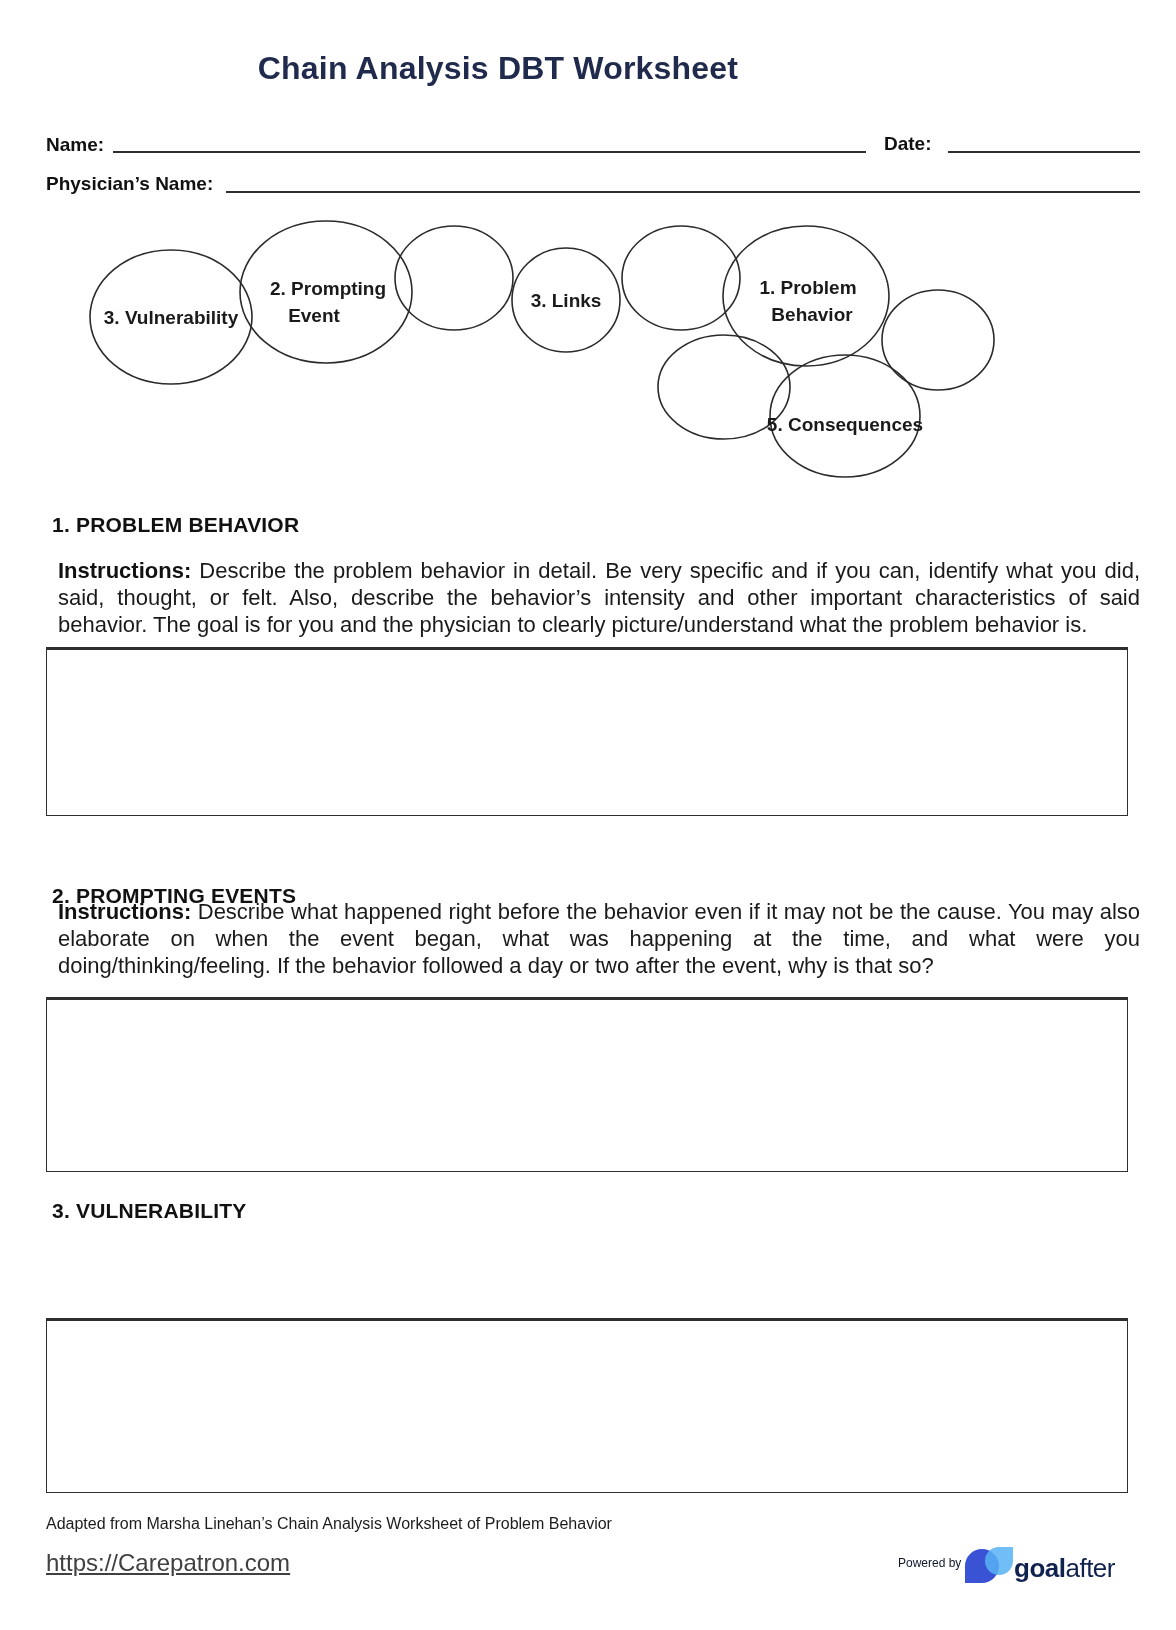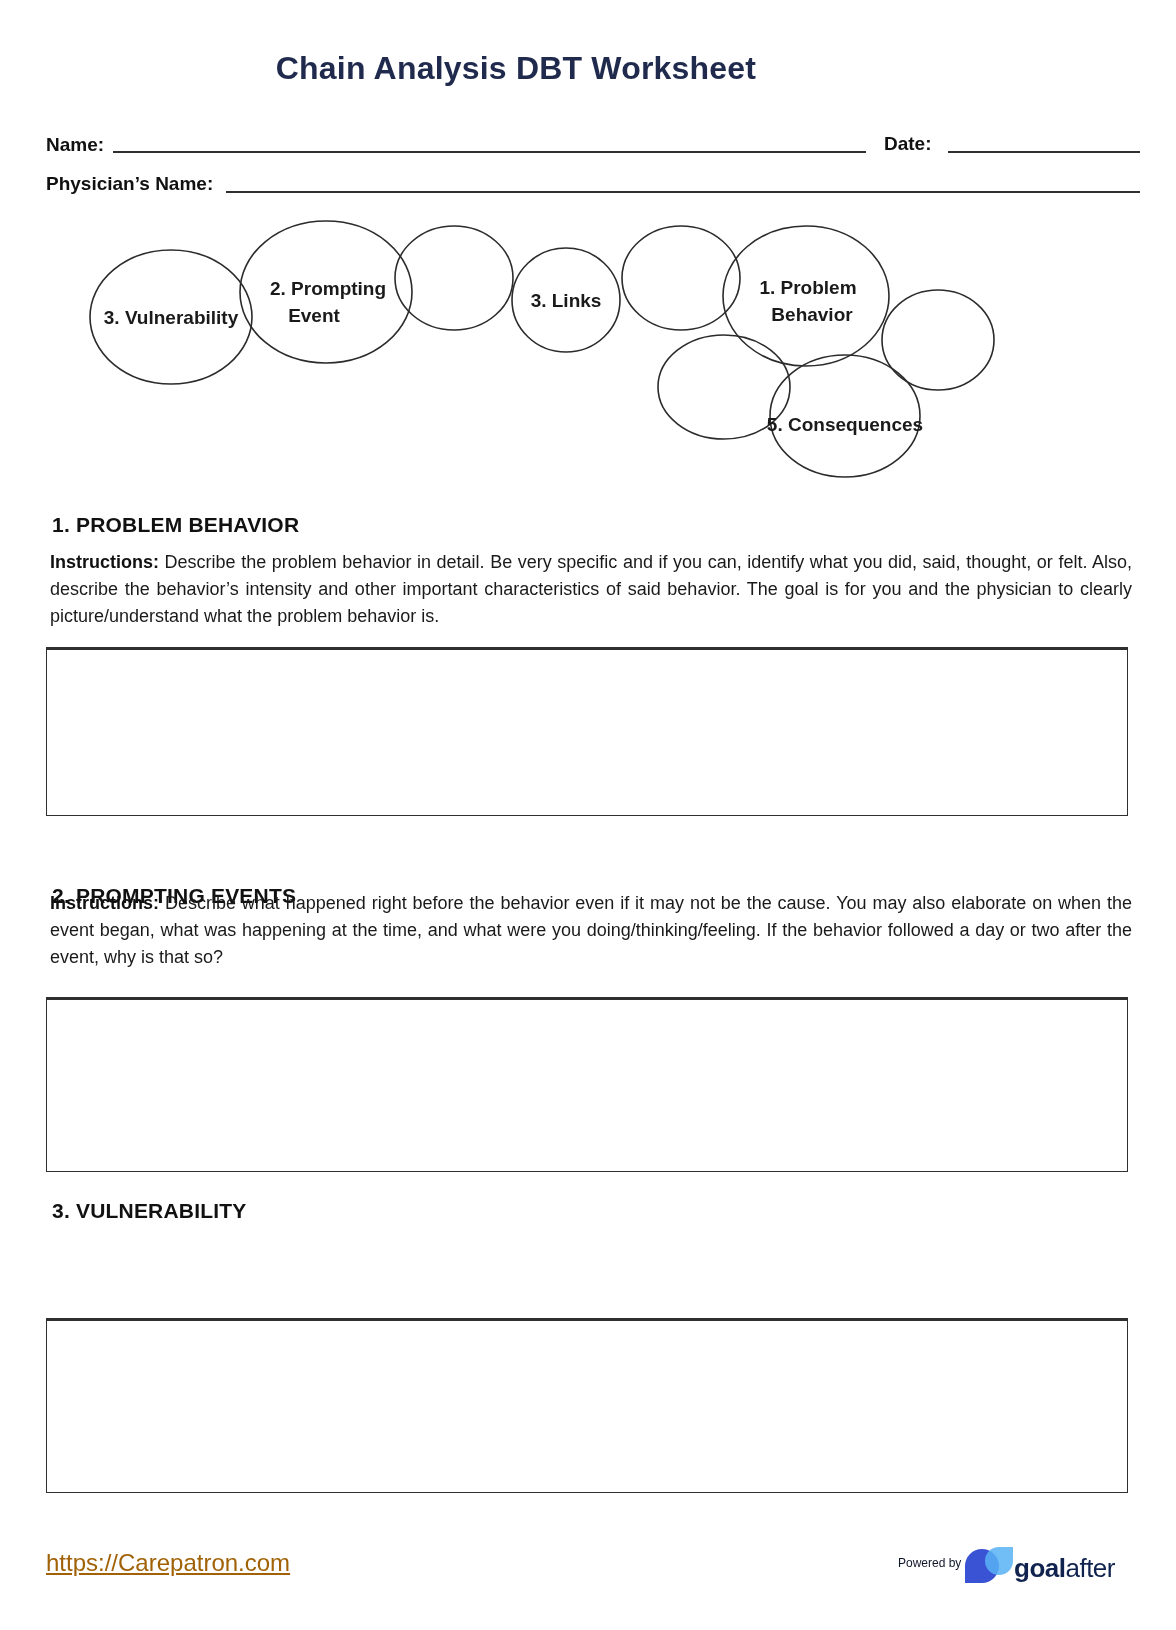--- a/index.html
+++ b/index.html
@@ -9,21 +9,20 @@
     background:#ffffff;
     font-family:"Liberation Sans",sans-serif;
     color:#1a1a1a;
     overflow:hidden;
   }
   .title{
     position:absolute;top:50px;left:0;width:996px;
     text-align:center;
     font-size:32px;font-weight:bold;color:#1f2a4d;
     letter-spacing:0.2px;
-    margin-left:18px;
   }
   .field-label{
     position:absolute;
     font-size:19px;font-weight:bold;color:#111;
     white-space:nowrap;
   }
   .uline{
     position:absolute;height:0;
     border-bottom:2px solid #2f2f2f;
   }
@@ -34,37 +33,37 @@
     font-weight:bold;font-size:19px;fill:#1a1a1a;
     text-anchor:middle;
   }
   .sec-heading{
     position:absolute;left:52px;
     font-size:21px;font-weight:bold;color:#111;
     letter-spacing:0.2px;white-space:nowrap;
   }
   .instr{
     position:absolute;left:46px;width:1082px;
-    font-size:18px;line-height:27px;color:#1a1a1a;
-    text-align:justify;margin:4px;
+    font-size:22px;line-height:27px;color:#1a1a1a;
+    text-align:justify;margin:12px;
   }
   .instr b{color:#111;}
   .resp-box{
     position:absolute;left:46px;width:1082px;
     background:#ffffff;
     border:1.5px solid #2f2f2f;border-top-width:3px;
     box-sizing:border-box;
   }
   .attribution{
     position:absolute;left:46px;top:1515px;
     font-size:16px;color:#1c1c1c;white-space:nowrap;
   }
   .site-link{
     position:absolute;left:46px;top:1549px;
-    font-size:24px;color:#a16207;
+    font-size:24px;color:#404040;
     text-decoration:underline;cursor:pointer;
     line-height:28px;white-space:nowrap;
   }
   .powered-by{
     position:absolute;left:898px;top:1556px;
     font-size:12px;color:#0f172a;white-space:nowrap;
   }
   .logo-mark{position:absolute;left:960px;top:1542px;}
   .brand{
     position:absolute;left:1014px;top:1553px;
@@ -112,20 +111,21 @@
   <p class="instr" style="top:545px;"><b>Instructions:</b><span> Describe the problem behavior in detail. Be very specific and if you can, identify what you did, said, thought, or felt. Also, describe the behavior’s intensity and other important characteristics of said behavior. The goal is for you and the physician to clearly picture/understand what the problem behavior is.</span></p>
   <div class="resp-box" style="top:647px;height:169px;"></div>
 
   <div class="sec-heading" style="top:884px;">2. PROMPTING EVENTS</div>
   <p class="instr" style="top:886px;"><b>Instructions:</b><span> Describe what happened right before the behavior even if it may not be the cause. You may also elaborate on when the event began, what was happening at the time, and what were you doing/thinking/feeling. If the behavior followed a day or two after the event, why is that so?</span></p>
   <div class="resp-box" style="top:997px;height:175px;"></div>
 
   <div class="sec-heading" style="top:1199px;">3. VULNERABILITY</div>
   <div class="resp-box" style="top:1318px;height:175px;"></div>
 
+  <div class="attribution">Adapted from Marsha Linehan’s Chain Analysis Worksheet of Problem Behavior</div>
   <a class="site-link">https://Carepatron.com</a>
 
   <span class="powered-by">Powered by</span>
   <svg class="logo-mark" width="58" height="46" viewBox="0 0 58 46">
     <path d="M5 41 L5 24 A17 17 0 1 1 22 41 Z" fill="#3a52d4"></path>
     <path d="M53 5 L53 19 A14 14 0 1 1 39 5 Z" fill-opacity="0.85" fill="#58b2f4"></path>
   </svg>
   <div class="brand"><span class="care">goal</span><span class="patron">after</span></div>
 
 </div>

